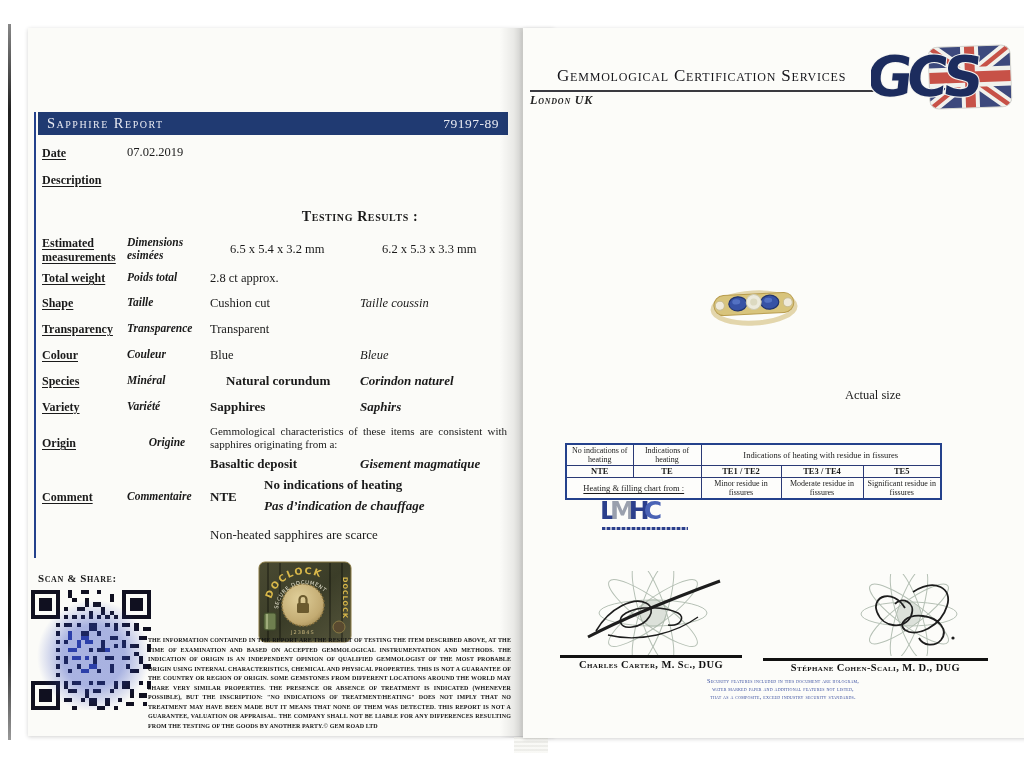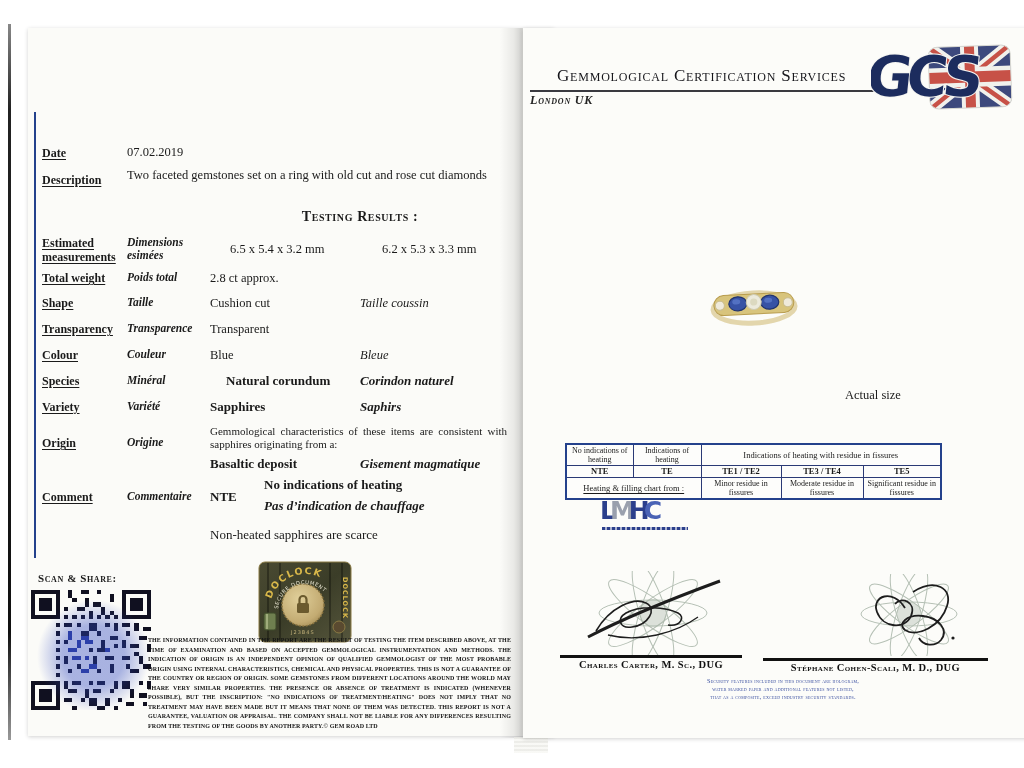--- a/index.html
+++ b/index.html
@@ -55,27 +55,30 @@
   .lmhc-bar{width:86px;height:3px;background:repeating-linear-gradient(90deg,#2b3f8c 0 3px,#aab2d0 3px 5px);margin-top:1px;margin-left:2px;}
   .qr-blue-glow{position:absolute;inset:0;background:radial-gradient(circle at 52% 55%,rgba(45,70,190,.40) 0 34%,rgba(45,70,190,0) 62%);pointer-events:none;}
 </style>
 </head>
 <body>
 
 <div class="abs spine-line"></div>
 
 <div class="abs page page-left">
 
+  <div class="abs hdr-bar">
+    <span class="hdr-title">Sapphire Report</span>
+    <span class="hdr-num">79197-89</span>
+  </div>
   <div class="abs blue-rule"></div>
 
   <div class="abs lab" style="left:14px;top:118px;">Date</div>
   <div class="abs val" style="left:99px;top:117px;">07.02.2019</div>
 
   <div class="abs lab" style="left:14px;top:145px;">Description</div>
-  <div class="abs val just" style="left:99px;top:139px;width:378px;line-height:17.5px;">Two faceted gemstones set on a ring with old cut and rose cut diamonds</div>
 
   <div class="abs sect-head" style="left:182px;top:181px;width:300px;text-align:center;">Testing Results :</div>
 
   <div class="abs lab" style="left:14px;top:208px;">Estimated measurements</div>
   <div class="abs labfr" style="left:99px;top:208px;">Dimensions esimées</div>
   <div class="abs val" style="left:202px;top:214px;">6.5 x 5.4 x 3.2 mm</div>
   <div class="abs val" style="left:354px;top:214px;">6.2 x 5.3 x 3.3 mm</div>
 
   <div class="abs lab" style="left:14px;top:243px;">Total weight</div>
   <div class="abs labfr" style="left:99px;top:243px;">Poids total</div>
@@ -99,21 +102,21 @@
   <div class="abs labfr" style="left:99px;top:346px;">Minéral</div>
   <div class="abs valb" style="left:198px;top:345px;">Natural corundum</div>
   <div class="abs valbi" style="left:332px;top:345px;">Corindon naturel</div>
 
   <div class="abs lab" style="left:14px;top:372px;">Variety</div>
   <div class="abs labfr" style="left:99px;top:372px;">Variété</div>
   <div class="abs valb" style="left:182px;top:371px;">Sapphires</div>
   <div class="abs valbi" style="left:332px;top:371px;">Saphirs</div>
 
   <div class="abs lab" style="left:14px;top:408px;">Origin</div>
-  <div class="abs labfr" style="left:99px;top:408px;">Origine</div>
+  <div class="abs labfr" style="left:99px;top:408px;text-align:center;">Origine</div>
   <div class="abs just" style="left:182px;top:397px;width:297px;font-size:11px;line-height:13px;">Gemmological characteristics of these items are consistent with sapphires originating from a:</div>
   <div class="abs valb" style="left:182px;top:428px;">Basaltic deposit</div>
   <div class="abs valbi" style="left:332px;top:428px;">Gisement magmatique</div>
 
   <div class="abs lab" style="left:14px;top:462px;">Comment</div>
   <div class="abs labfr" style="left:99px;top:462px;">Commentaire</div>
   <div class="abs valb" style="left:182px;top:461px;">NTE</div>
   <div class="abs valb" style="left:236px;top:449px;">No indications of heating</div>
   <div class="abs valbi" style="left:236px;top:470px;font-weight:600;">Pas d’indication de chauffage</div>
 

